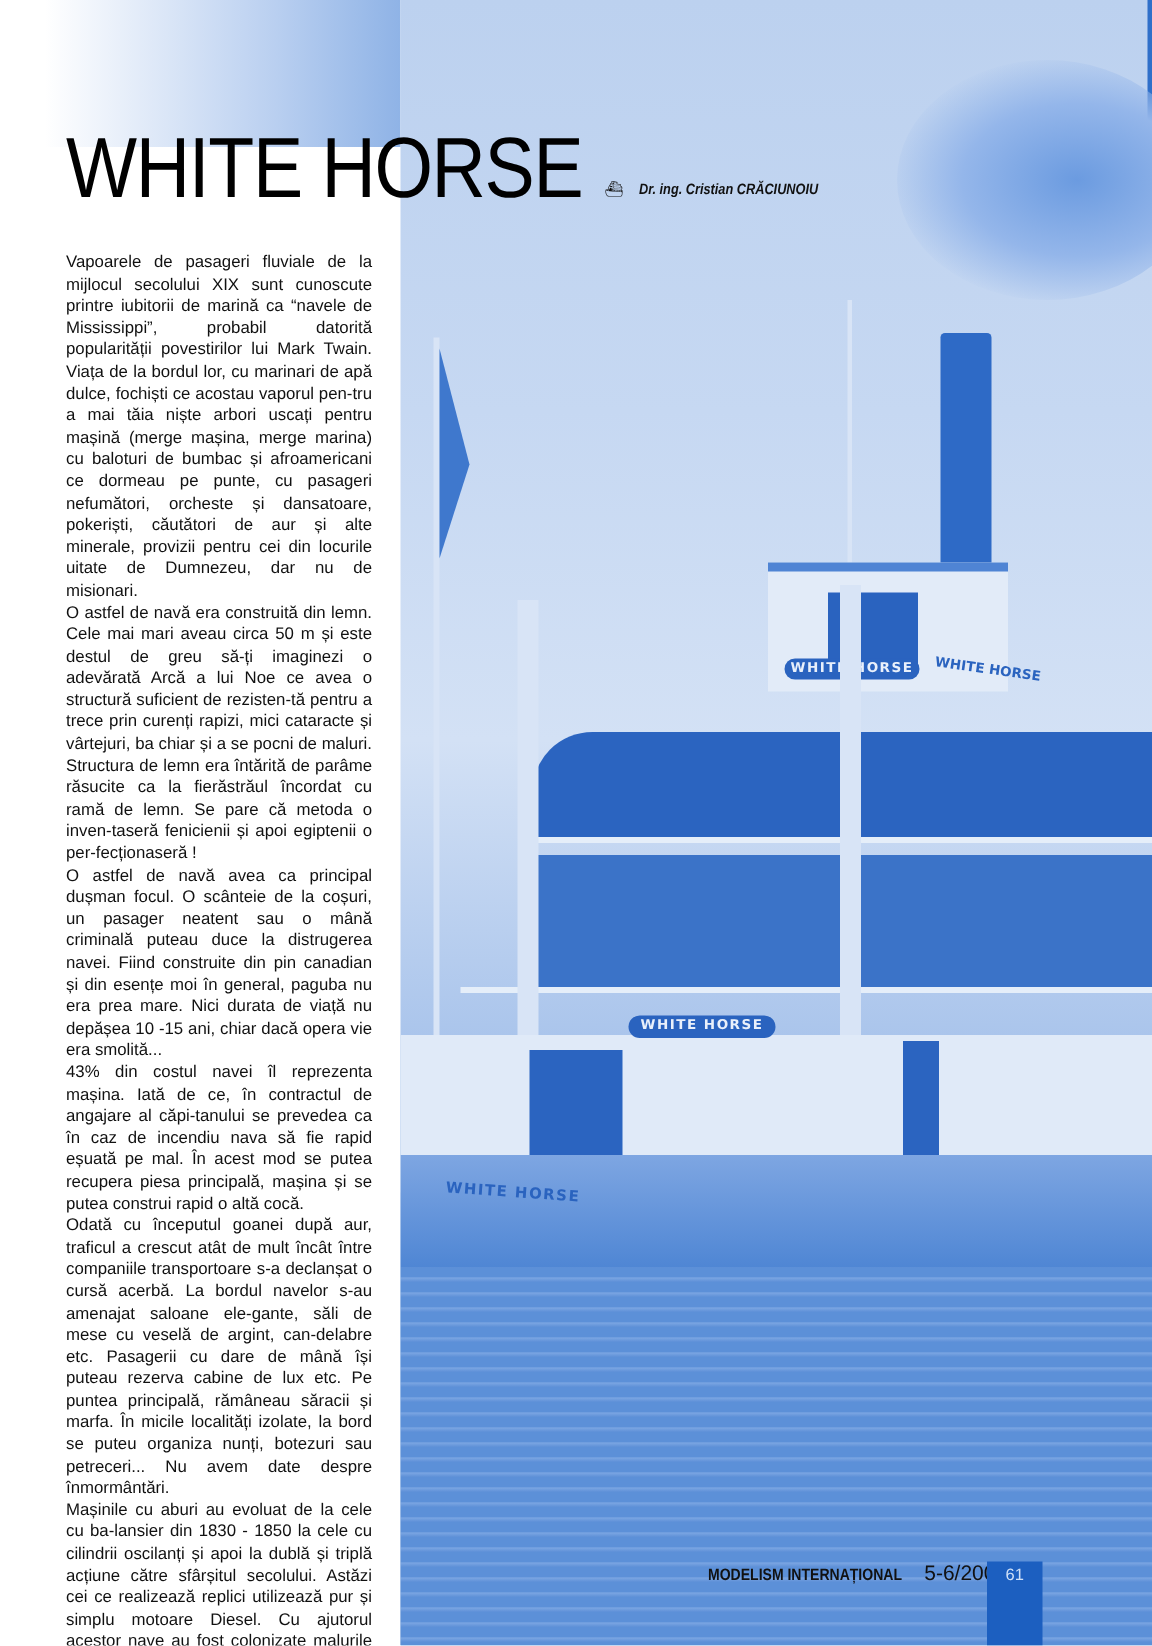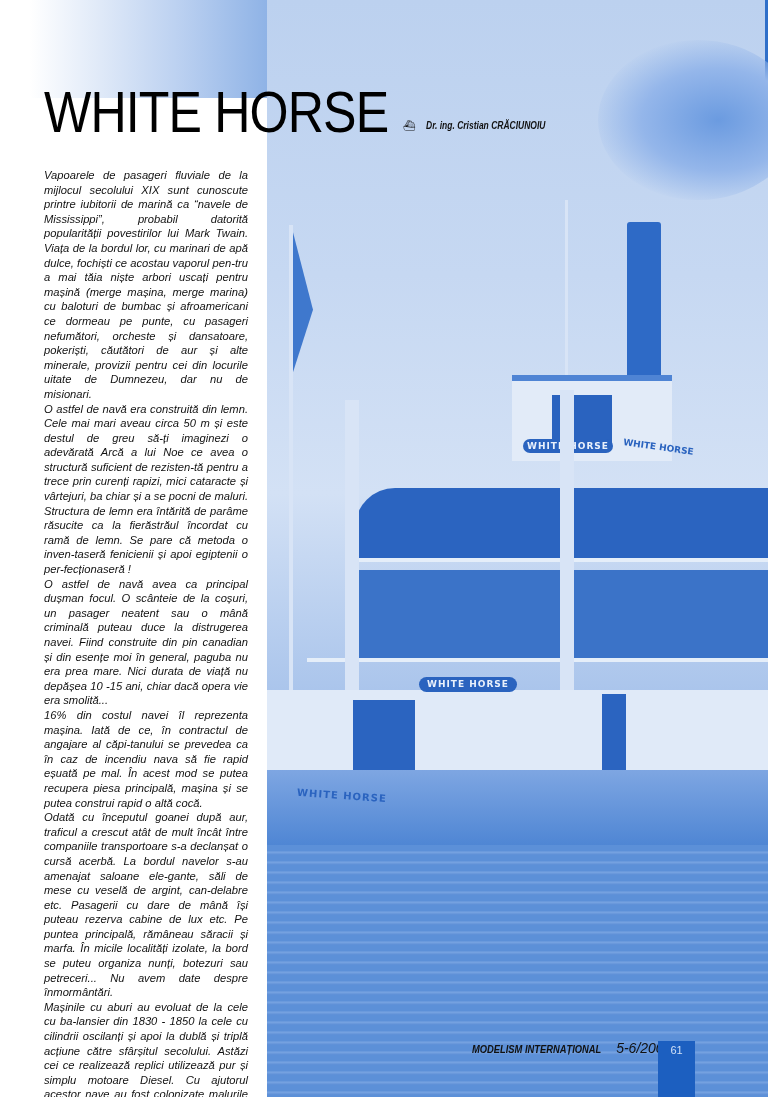--- a/index.html
+++ b/index.html
@@ -53,23 +53,23 @@
   }
   .byline { position:absolute; left:403px; top:120px; display:flex; align-items:center; gap:10px; }
   .byline .icon { font-size:10px; color:#111; }
   .byline .author { font-family:"Liberation Sans", sans-serif; font-style:italic; font-weight:bold; font-size:10px; color:#111; transform:scaleX(0.85); transform-origin:left center; white-space:nowrap; }
 
   .body-text {
     position:absolute; left:44px; top:168px; width:204px;
     font-family:"Liberation Sans", sans-serif; font-size:11.2px; line-height:14.6px;
     color:#111; text-align:justify; hyphens:manual;
   }
-  .body-text p { margin:0;font-style:italic; }
+  .body-text p { margin:0; }
 
-  .footer { position:absolute; left:472px; top:1040px; display:flex; align-items:baseline; gap:6px;font-style:italic; }
+  .footer { position:absolute; left:472px; top:1040px; display:flex; align-items:baseline; gap:6px; }
   .footer .mag { font-family:"Liberation Sans", sans-serif; font-weight:bold; font-size:11px; color:#111; transform:scaleX(0.85); transform-origin:left; white-space:nowrap; }
   .footer .issue { font-family:"Liberation Sans", sans-serif; font-size:14px; color:#111; margin-left:-14px; }
   .page-box { position:absolute; left:658px; top:1041px; width:37px; height:56px; background:#1c5fc0; }
   .page-box span { position:absolute; left:0; right:0; top:3px; text-align:center; color:#cfe0f7; font-size:11px; font-family:"Liberation Sans", sans-serif; }
 </style>
 </head>
 <body>
 
 <div class="grad-block"></div>
 
@@ -105,21 +105,21 @@
 
 <div class="byline">
   <span class="icon">⛴</span>
   <span class="author">Dr. ing. Cristian CRĂCIUNOIU</span>
 </div>
 
 <div class="body-text">
   <p>Vapoarele de pasageri fluviale de la mijlocul secolului XIX sunt cunoscute printre iubitorii de marină ca “navele de Mississippi”, probabil datorită popularității povestirilor lui Mark Twain. Viața de la bordul lor, cu marinari de apă dulce, fochiști ce acostau vaporul pen-tru a mai tăia niște arbori uscați pentru mașină (merge mașina, merge marina) cu baloturi de bumbac și afroamericani ce dormeau pe punte, cu pasageri nefumători, orcheste și dansatoare, pokeriști, căutători de aur și alte minerale, provizii pentru cei din locurile uitate de Dumnezeu, dar nu de misionari.</p>
   <p>O astfel de navă era construită din lemn. Cele mai mari aveau circa 50 m și este destul de greu să-ți imaginezi o adevărată Arcă a lui Noe ce avea o structură suficient de rezisten-tă pentru a trece prin curenți rapizi, mici cataracte și vârtejuri, ba chiar și a se pocni de maluri. Structura de lemn era întărită de parâme răsucite ca la fierăstrăul încordat cu ramă de lemn. Se pare că metoda o inven-taseră fenicienii și apoi egiptenii o per-fecționaseră !</p>
   <p>O astfel de navă avea ca principal dușman focul. O scânteie de la coșuri, un pasager neatent sau o mână criminală puteau duce la distrugerea navei. Fiind construite din pin canadian și din esențe moi în general, paguba nu era prea mare. Nici durata de viață nu depășea 10 -15 ani, chiar dacă opera vie era smolită...</p>
-  <p>16% din costul navei îl reprezenta mașina. Iată de ce, în contractul de angajare al căpi-tanului se prevedea ca în caz de incendiu nava să fie rapid eșuată pe mal. În acest mod se putea recupera piesa principală, mașina și se putea construi rapid o altă cocă.</p>
+  <p>43% din costul navei îl reprezenta mașina. Iată de ce, în contractul de angajare al căpi-tanului se prevedea ca în caz de incendiu nava să fie rapid eșuată pe mal. În acest mod se putea recupera piesa principală, mașina și se putea construi rapid o altă cocă.</p>
   <p>Odată cu începutul goanei după aur, traficul a crescut atât de mult încât între companiile transportoare s-a declanșat o cursă acerbă. La bordul navelor s-au amenajat saloane ele-gante, săli de mese cu veselă de argint, can-delabre etc. Pasagerii cu dare de mână își puteau rezerva cabine de lux etc. Pe puntea principală, rămâneau săracii și marfa. În micile localități izolate, la bord se puteu organiza nunți, botezuri sau petreceri... Nu avem date despre înmormântări.</p>
   <p>Mașinile cu aburi au evoluat de la cele cu ba-lansier din 1830 - 1850 la cele cu cilindrii oscilanți și apoi la dublă și triplă acțiune către sfârșitul secolului. Astăzi cei ce realizează replici utilizează pur și simplu motoare Diesel. Cu ajutorul acestor nave au fost colonizate malurile marilor fluvii americane, soluție de penetrare, mai eficientă și cu mult înaintea convoaielor tradiționale de căruțe.</p>
 </div>
 
 <div class="footer">
   <span class="mag">MODELISM INTERNAȚIONAL</span>
   <span class="issue">5-6/2009</span>
 </div>
 <div class="page-box">
   <span>61</span>

